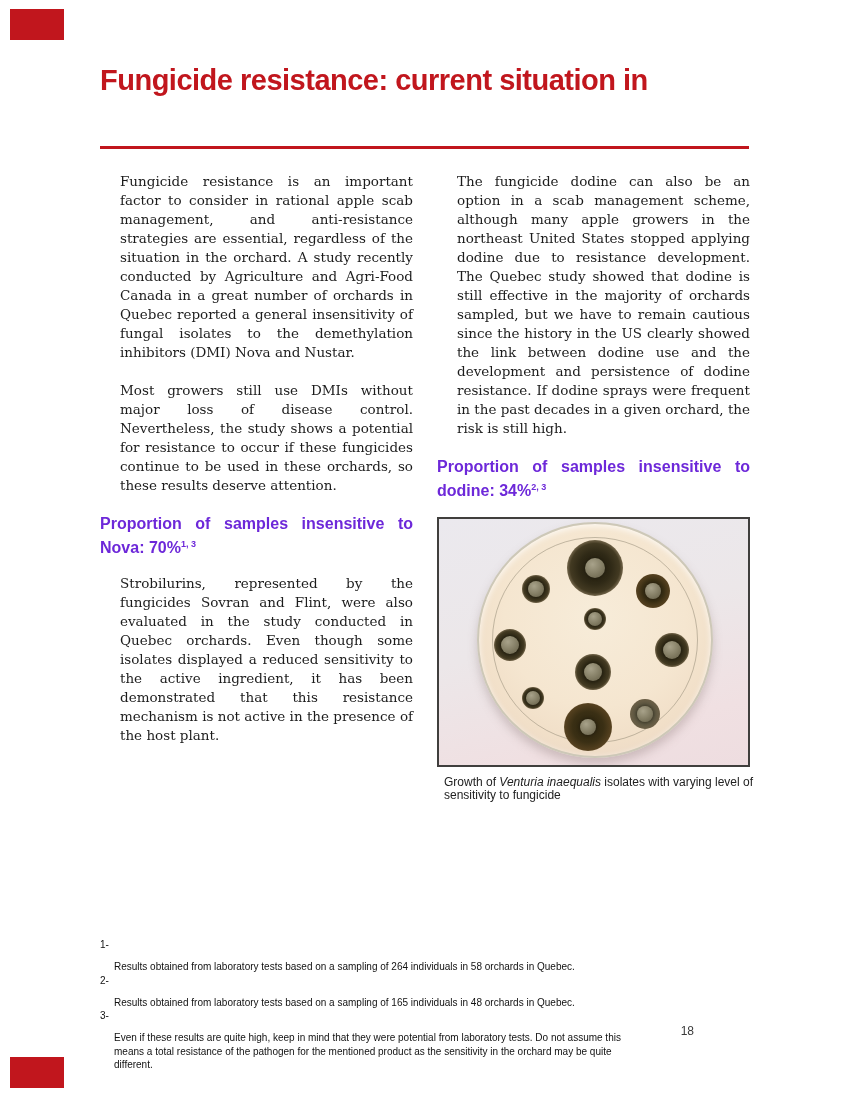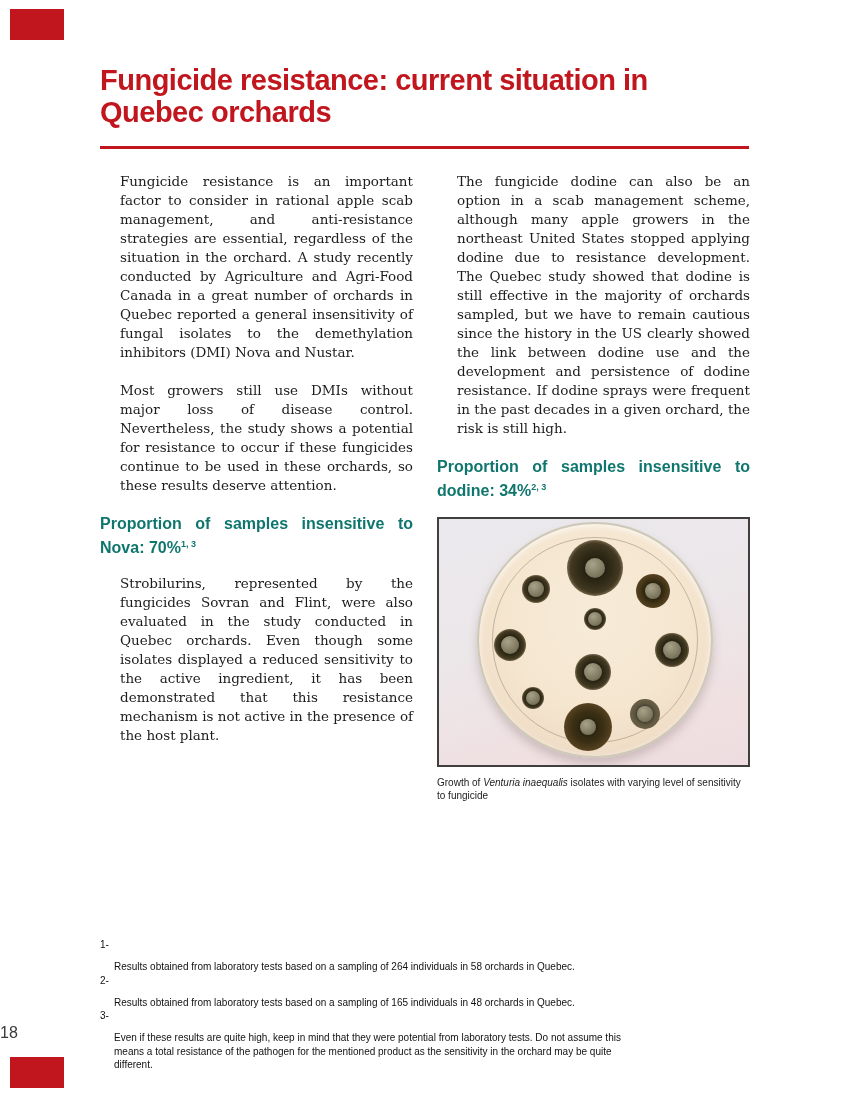--- a/index.html
+++ b/index.html
@@ -41,21 +41,21 @@
     font-size:13.5px; line-height:19px;
     text-align:justify; color:#1c1c1c;
     margin-bottom:19px;
     margin-left:20px;
   }
   .body-p.bold { font-weight:bold; }
 
   h3.section-heading {
     font-family:"Liberation Sans",sans-serif;
     font-size:16px; line-height:20px; font-weight:bold;
-    text-align:justify; color:#0f766e;
+    text-align:justify; color:#6d28d9;
     margin-top:4px; margin-bottom:16px;
   }
   h3.section-heading sup { font-size:9px; }
 
   .photo {
     position:relative; width:313px; height:250px;
     margin-top:12px;
     border:2px solid #403f3d;
     background:linear-gradient(165deg,#ebe9ee 0%,#ece7e9 45%,#f0e0e2 80%,#eedde0 100%);
     overflow:hidden;
@@ -82,46 +82,46 @@
   }
   .bump {
     position:absolute; left:50%; top:50%; transform:translate(-50%,-50%);
     border-radius:50%;
     background:radial-gradient(circle at 38% 32%, #a8a28a 0%, #837d64 55%, #635d47 100%);
     box-shadow:0 0 3px 1px rgba(30,25,12,0.55);
   }
 
   .caption {
     margin-top:9px; width:313px;
-    font-size:10px; line-height:13px; color:#222;
+    font-size:12px; line-height:13px; color:#222;margin-left:7px;
   }
   .caption .sp { font-style:italic; }
 
   .footnotes {
     position:absolute; left:100px; top:938px; width:545px;
     font-size:10px; line-height:13.5px; color:#111;
   }
   .footnote { display:flex; }
   .footnote .marker { width:14px; flex:0 0 14px; }
   .footnote .fn-text { flex:1;margin-top:22px; }
 
   .page-number {
     position:absolute; left:0; top:1024px; width:694px;
-    text-align:left; font-size:16px; color:#3a3a3a;
+    text-align:right; font-size:12px; color:#3a3a3a;
   }
 </style>
 </head>
 <body>
 
 <div class="page">
 
   <div class="corner-tab top"></div>
   <div class="corner-tab bottom"></div>
 
-  <h1 class="title-block"><span>Fungicide resistance: current situation in</span><br><span>Quebec orchards</span></h1>
+  <h1 class="title-block"><span>Fungicide resistance: current situation in</span><br></h1>
   <div class="title-rule"></div>
 
   <div class="columns">
 
     <div class="col">
       <p class="body-p">Fungicide resistance is an important factor to consider in rational apple scab management, and anti-resistance strategies are essential, regardless of the situation in the orchard. A study recently conducted by Agriculture and Agri-Food Canada in a great number of orchards in Quebec reported a general insensitivity of fungal isolates to the demethylation inhibitors (DMI) Nova and Nustar.</p>
       <p class="body-p">Most growers still use DMIs without major loss of disease control. Nevertheless, the study shows a potential for resistance to occur if these fungicides continue to be used in these orchards, so these results deserve attention.</p>
       <h3 class="section-heading"><span>Proportion of samples insensitive to Nova: 70%</span><sup>1, 3</sup></h3>
       <p class="body-p">Strobilurins, represented by the fungicides Sovran and Flint, were also evaluated in the study conducted in Quebec orchards. Even though some isolates displayed a reduced sensitivity to the active ingredient, it has been demonstrated that this resistance mechanism is not active in the presence of the host plant.</p>
     </div>

